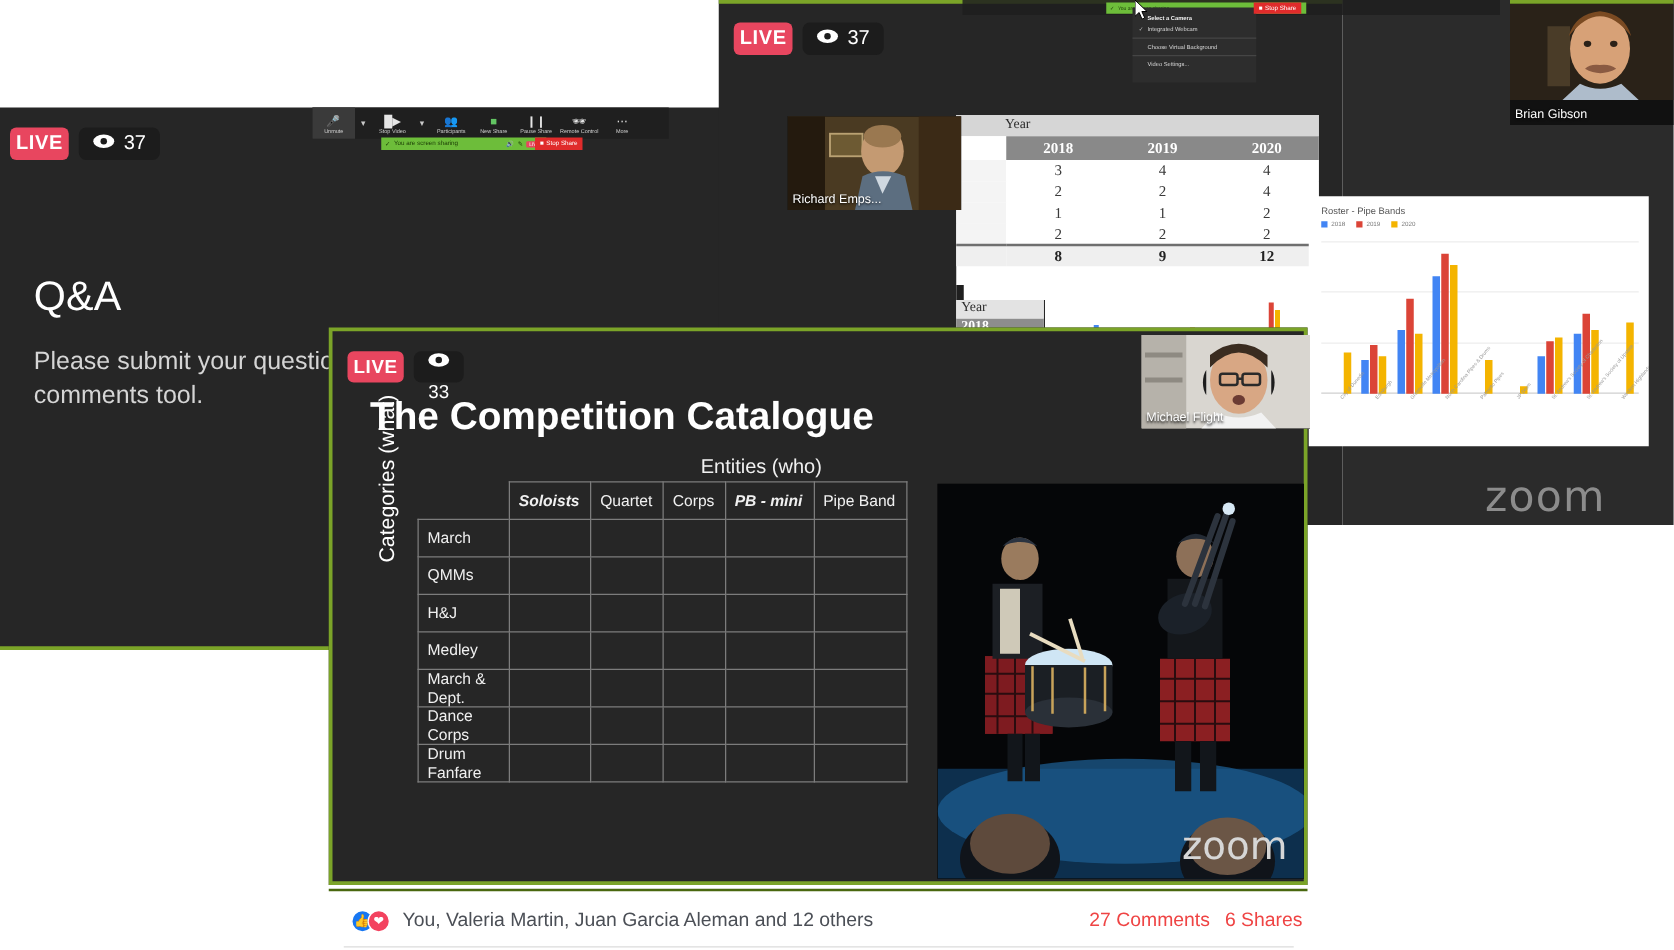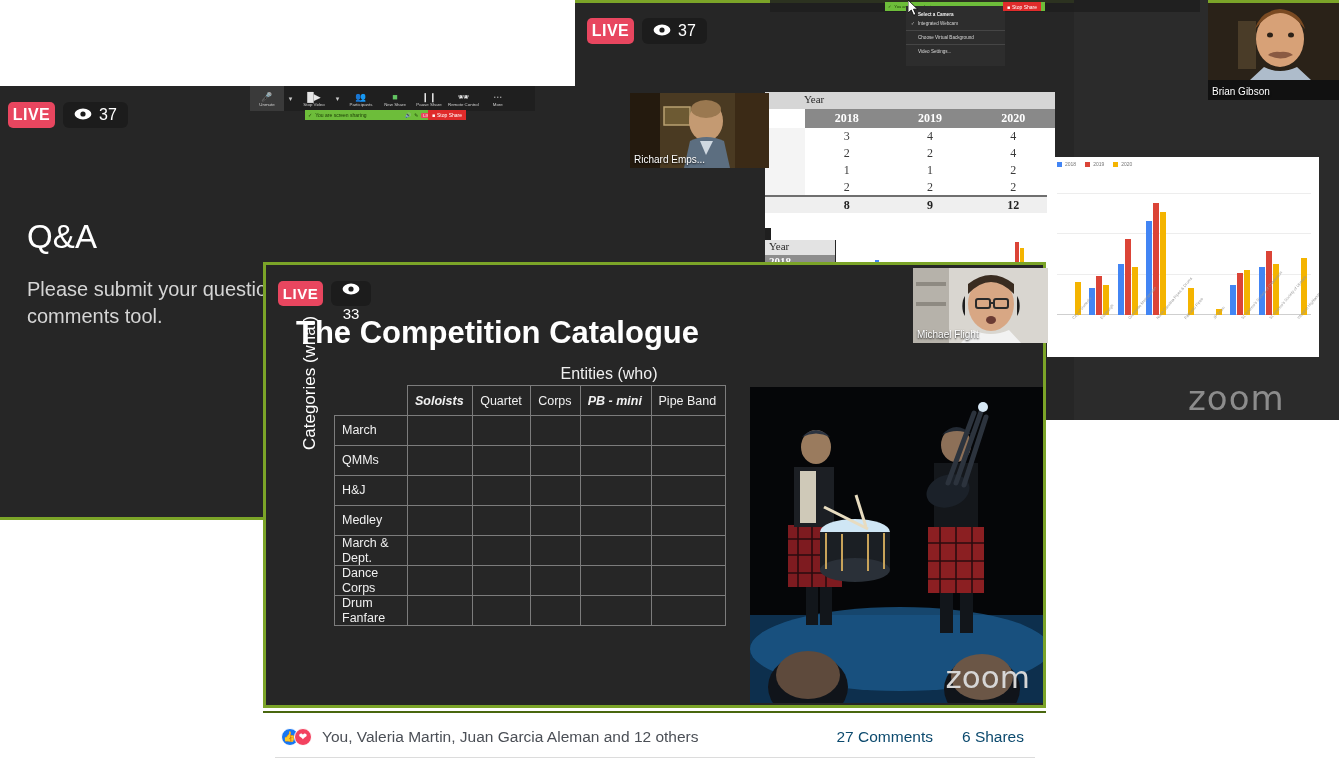--- a/index.html
+++ b/index.html
@@ -166,22 +166,22 @@
   #fb-bar { position:absolute; left:263px; top:711px; width:783px; height:49px;
             background:#ffffff; z-index:17; display:flex; align-items:center;
             border-top:2px solid #49670f; }
   #fb-reactions { display:flex; align-items:center; margin-left:18px; }
   .rx { width:18px; height:18px; border-radius:50%; display:flex;
         align-items:center; justify-content:center; font-size:10px; color:#fff;
         border:1.5px solid #fff; }
   .rx.like { background:#1877f2; }
   .rx.love { background:#f3425f; margin-left:-5px; }
   #fb-names { margin-left:10px; color:#4b4f56; font-size:15.5px; }
-  #fb-right { margin-left:auto; margin-right:22px; display:flex; gap:29px;
-              color:#0c4a6e; font-size:15.5px; }
+  #fb-right { margin-left:auto; margin-right:4px; display:flex; gap:12px;
+              color:#ef4444; font-size:15.5px; }
   #fb-divider { position:absolute; left:275px; top:757px; width:760px; height:1px;
                 background:#dcdcdc; z-index:18; }
   .black-strip { position:absolute; background:#262626; }
 </style>
 </head>
 <body>
 
 <div id="stage">
 
   <div class="black-strip" style="left:1074px;top:0;width:265px;height:420px;background:#2b2b2b;"></div>
@@ -361,20 +361,21 @@
         </div>
       <div style="display:flex;align-items:flex-end;gap:1px;">
           <i style="width:4px;height:3px;background:#4285f4;display:block;"></i>
           <i style="width:4px;height:28px;background:#db4437;display:block;"></i>
           <i style="width:4px;height:22px;background:#f4b400;display:block;"></i>
         </div>
     </div>
   </div>
 
   <div id="chart-card">
+    <div class="c-title">Roster - Pipe Bands</div>
     <div class="c-legend">
       <span><i class="sw" style="background:#4285f4"></i><span>2018</span></span>
       <span><i class="sw" style="background:#db4437"></i><span>2019</span></span>
       <span><i class="sw" style="background:#f4b400"></i><span>2020</span></span>
     </div>
     <div class="plot">
       <div class="gridline" style="top:0px;"></div>
       <div class="gridline" style="top:40px;"></div>
       <div class="gridline" style="top:81px;"></div>
       <div class="gridline" style="top:121px;background:#cfcfcf;"></div>

